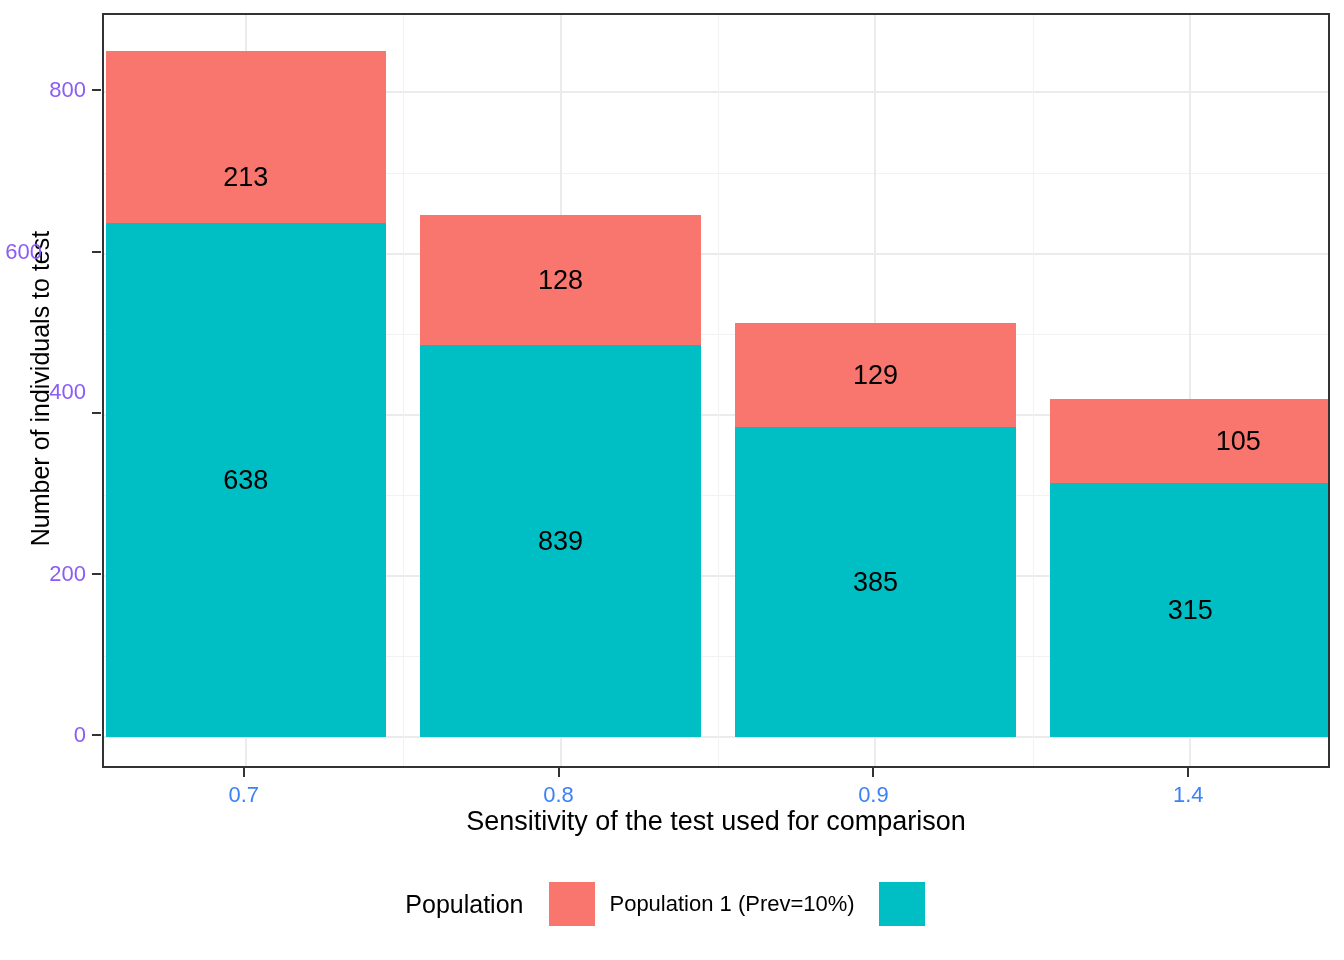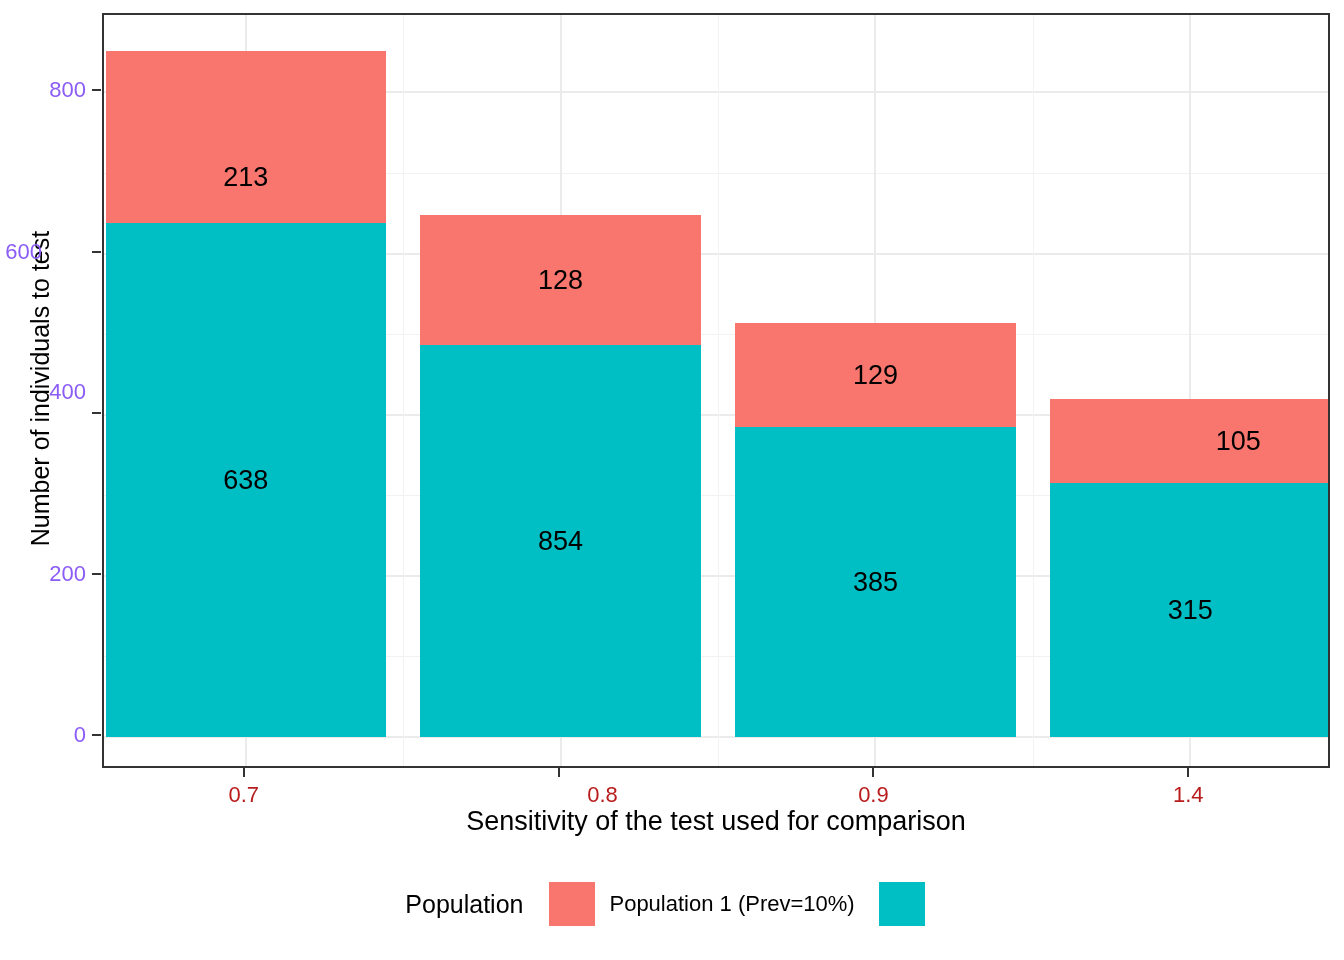--- a/index.html
+++ b/index.html
@@ -111,21 +111,21 @@
   
   .x-tick-mark {
     position: absolute;
     width: 2px;
     height: 9px;
     background: #333333;
   }
   .x-tick-label {
     position: absolute;
     font-size: 22px;
-    color: #b91c1c;
+    color: #3b82f6;
     transform: translateX(-50%);
     white-space: nowrap;
     text-align: right;
   }
   .x-axis-title {
     position: absolute;
     left: 102px;
     top: 806px;
     width: 1228px;
     text-align: center;
@@ -216,34 +216,34 @@
         <div class="bar-seg" style="left: 316.446px; top: 330.439px; width: 280.236px; height: 391.561px; background: rgb(0, 191, 196);"></div>
         <div class="bar-seg" style="left: 316.446px; top: 199.918px; width: 280.236px; height: 130.52px; background: rgb(248, 118, 109);"></div>
         <div class="bar-seg" style="left: 631.318px; top: 411.812px; width: 280.236px; height: 310.188px; background: rgb(0, 191, 196);"></div>
         <div class="bar-seg" style="left: 631.318px; top: 307.88px; width: 280.236px; height: 103.933px; background: rgb(248, 118, 109);"></div>
         <div class="bar-seg" style="left: 946.19px; top: 468.21px; width: 280.236px; height: 253.79px; background: rgb(0, 191, 196);"></div>
         <div class="bar-seg" style="left: 946.19px; top: 383.614px; width: 280.236px; height: 84.5966px; background: rgb(248, 118, 109);"></div>
       </div>
     <div id="bar-labels">
         <div class="bar-label" style="left: 141.692px; top: 464.988px;">638</div>
         <div class="bar-label" style="left: 141.692px; top: 122.17px; margin-top: 40px;">213</div>
-        <div class="bar-label" style="left: 456.564px; top: 526.219px;">854</div>
+        <div class="bar-label" style="left: 456.564px; top: 526.219px;">839</div>
         <div class="bar-label" style="left: 456.564px; top: 265.178px;">128</div>
         <div class="bar-label" style="left: 771.436px; top: 566.906px;">385</div>
         <div class="bar-label" style="left: 771.436px; top: 359.846px;">129</div>
         <div class="bar-label" style="left: 1086.31px; top: 595.105px;">315</div>
         <div class="bar-label" style="left: 1086.31px; top: 425.912px; margin-left: 48px;">105</div>
       </div>
   </div>
 
   <div id="x-ticks">
       <div class="x-tick-mark" style="left: 242.692px; top: 768px;"></div>
       <div class="x-tick-label" style="left: 243.692px; top: 782px;">0.7</div>
       <div class="x-tick-mark" style="left: 557.564px; top: 768px;"></div>
-      <div class="x-tick-label" style="left: 558.564px; top: 782px; margin-left: 44px;">0.8</div>
+      <div class="x-tick-label" style="left: 558.564px; top: 782px;">0.8</div>
       <div class="x-tick-mark" style="left: 872.436px; top: 768px;"></div>
       <div class="x-tick-label" style="left: 873.436px; top: 782px;">0.9</div>
       <div class="x-tick-mark" style="left: 1187.31px; top: 768px;"></div>
       <div class="x-tick-label" style="left: 1188.31px; top: 782px;">1.4</div>
     </div>
 
   <div class="x-axis-title">Sensitivity of the test used for comparison</div>
 
   <div id="legend">
     <div class="legend-title">Population</div>

